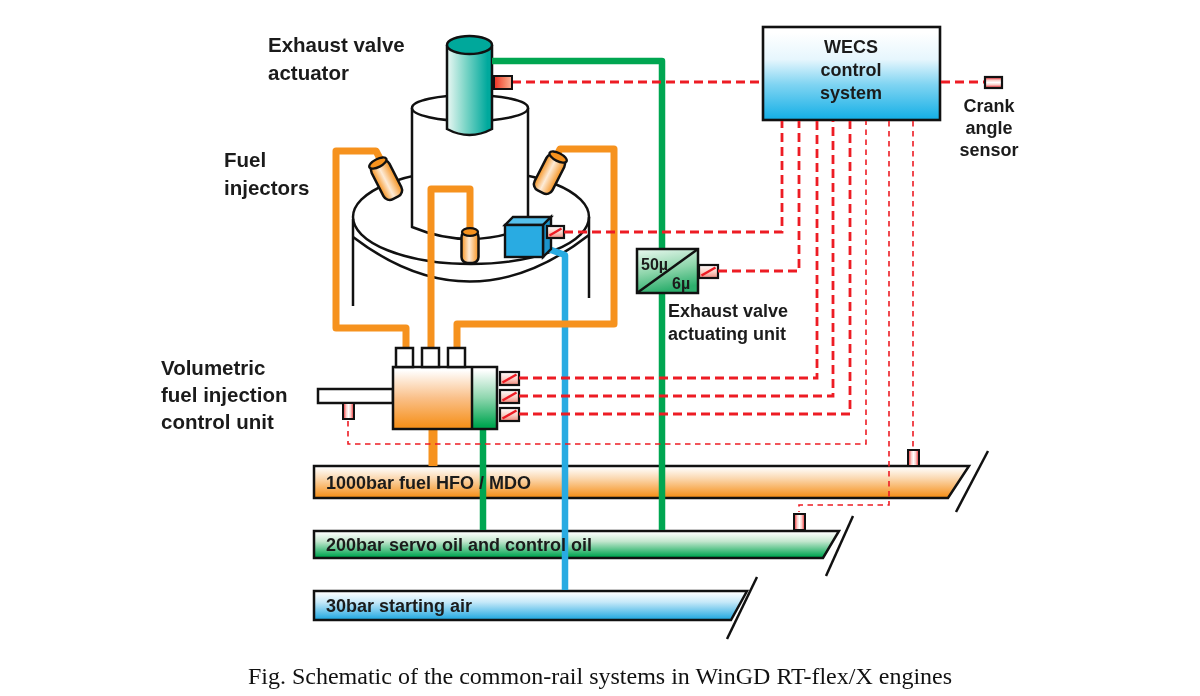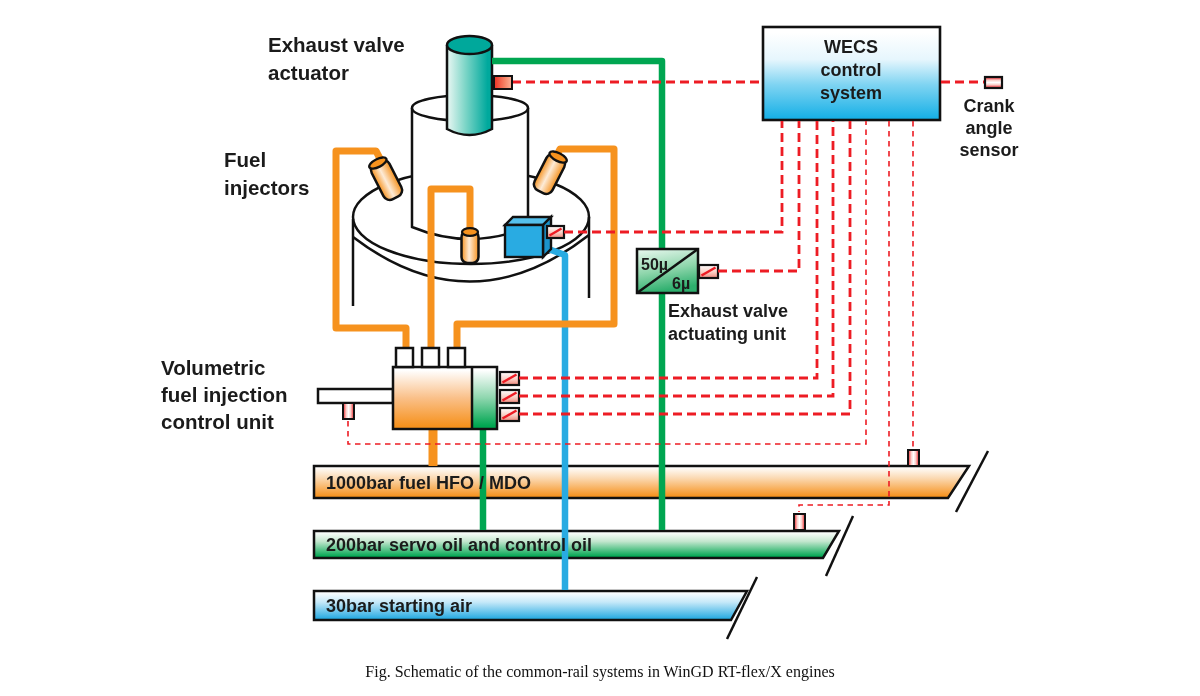--- a/index.html
+++ b/index.html
@@ -4,21 +4,21 @@
 <style>
   html,body{margin:0;padding:0;background:#ffffff;}
   #stage{position:relative;width:1200px;height:696px;background:#ffffff;overflow:hidden;
          font-family:"Liberation Sans",sans-serif;}
   svg{position:absolute;left:0;top:0;}
   .lbl{font-family:"Liberation Sans",sans-serif;font-weight:bold;fill:#1b1b1b;}
   .sz20{font-size:20.5px;}
   .sz18{font-size:18px;}
   .sz16{font-size:16px;}
   #caption{position:absolute;left:0;top:663px;width:1200px;text-align:center;
-           font-family:"Liberation Serif",serif;font-size:16px;color:#111;}
+           font-family:"Liberation Serif",serif;font-size:24px;color:#111;}
 </style>
 </head>
 <body>
 
 <div id="stage">
 <svg width="1200" height="696" viewBox="0 0 1200 696">
   <defs>
     <linearGradient id="gOrRail" x1="0" y1="0" x2="0" y2="1">
       <stop offset="0.03" stop-color="#ffffff"></stop>
           <stop offset="0.38" stop-color="#FBD9B2"></stop>

